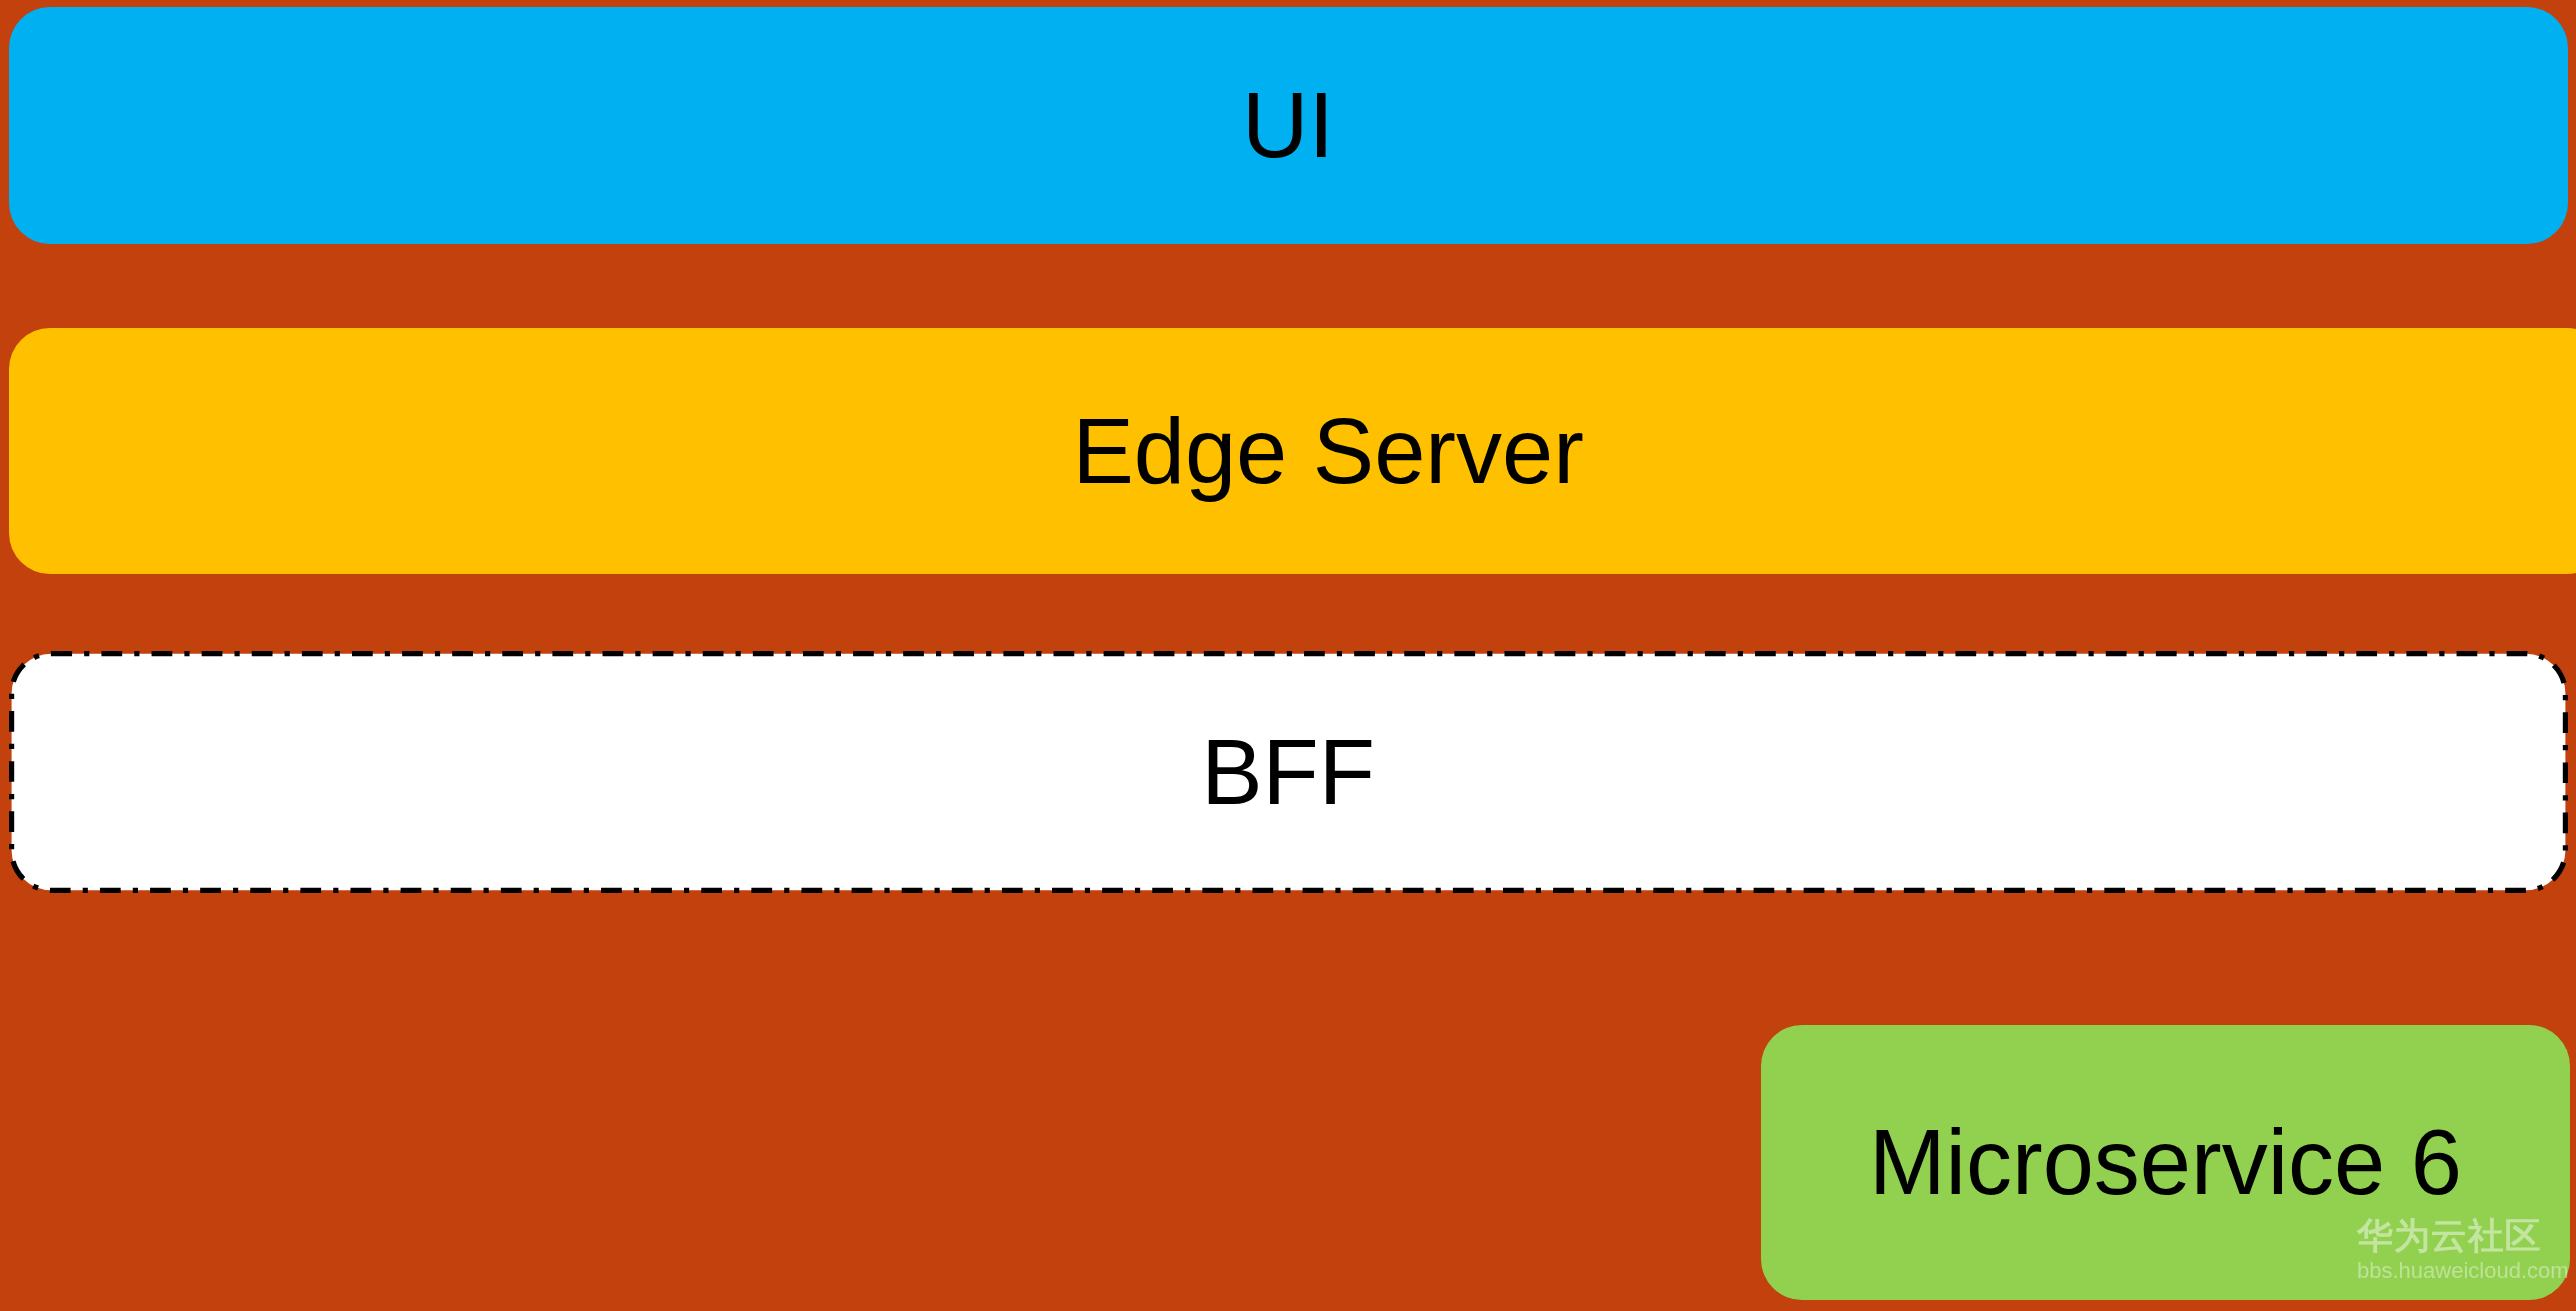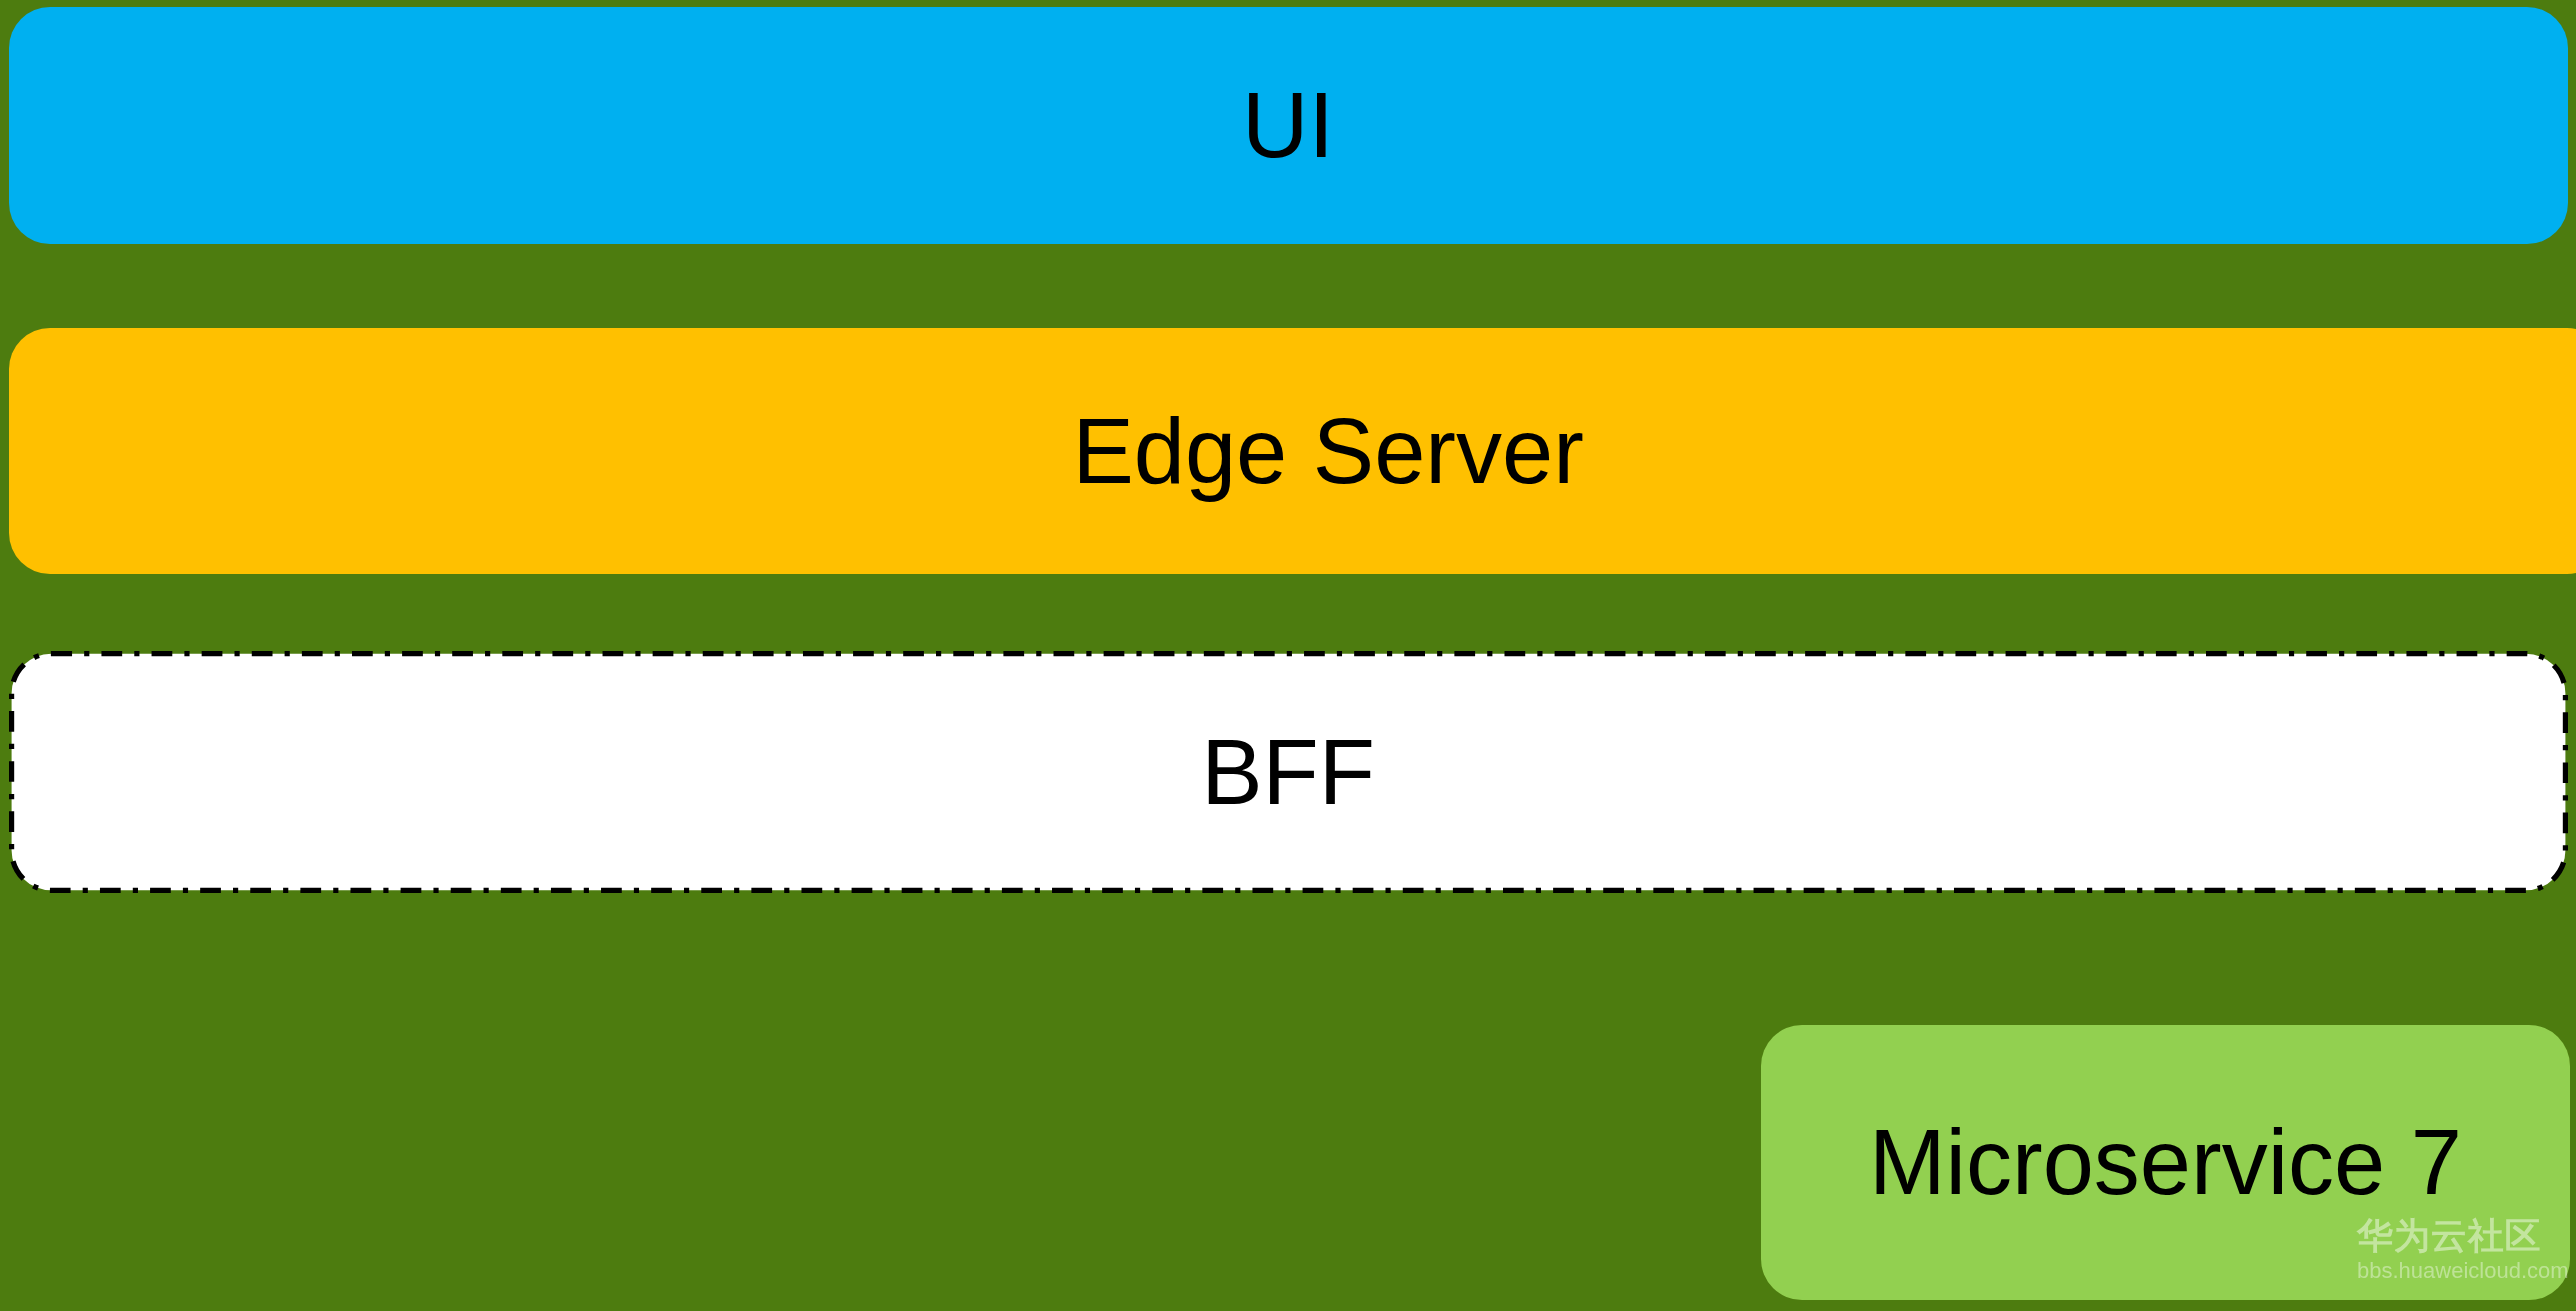--- a/index.html
+++ b/index.html
@@ -10,21 +10,21 @@
   body {
     width: 2576px;
     height: 1311px;
     overflow: hidden;
     font-family: "Liberation Sans", sans-serif;
   }
   .canvas {
     position: relative;
     width: 2576px;
     height: 1311px;
-    background: #4d7c0f;
+    background: #c2410c;
   }
   .layer {
     position: absolute;
     display: flex;
     align-items: center;
     justify-content: center;
     border-radius: 41px;
   }
   .label {
     font-weight: 300;
@@ -104,21 +104,21 @@
   <div class="layer bff-layer">
     <svg class="bff-border" width="2559" height="242" viewBox="0 0 2962 280" aria-hidden="true">
       <rect x="3" y="3" width="2956" height="274" rx="46" ry="46" fill="#ffffff" stroke="#000000" stroke-width="6" stroke-dasharray="24 14 6 14"></rect>
     </svg>
     <span class="label">BFF</span>
   </div>
 
 
 
   <div class="layer ms ms3">
-    <span class="label">Microservice 7</span>
+    <span class="label">Microservice 6</span>
   </div>
 
   <div class="watermark">
     <div class="wm-title">华为云社区</div>
     <div class="wm-site">bbs.huaweicloud.com</div>
   </div>
 
 </div>
 
 

